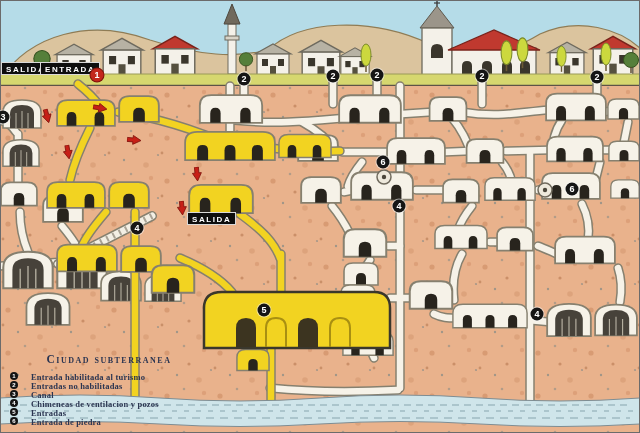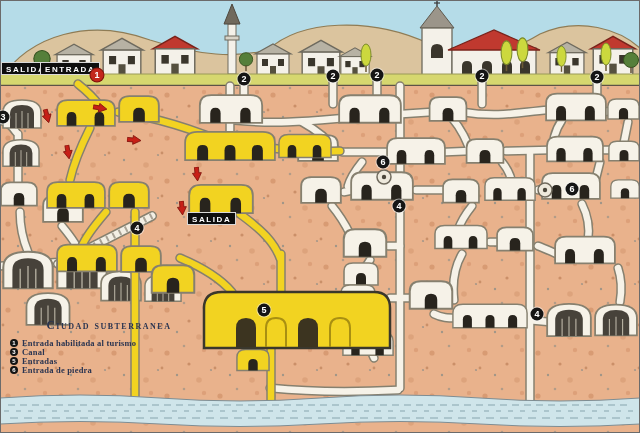--- a/index.html
+++ b/index.html
@@ -14,24 +14,24 @@
 
   .marker{position:absolute;width:13px;height:13px;border-radius:50%;
     color:#fff;font:bold 9px/13px "Liberation Sans",sans-serif;text-align:center;
     transform:translate(-50%,-50%);z-index:7;}
   .marker.black{background:#151515;box-shadow:0 0 0 1px rgba(250,250,250,.55);}
   .marker.red{background:#c3271c;box-shadow:0 0 0 1px #7e140c;}
 
   #legend{position:absolute;left:10px;top:319px;width:228px;z-index:6;
     color:#2b3551;font-family:"Liberation Serif",serif;}
   .lg-title{font-weight:bold;font-size:11.5px;line-height:12px;letter-spacing:1.5px;
-    font-variant:small-caps;text-align:center;width:198px;}
+    font-variant:small-caps;text-align:center;width:198px;margin-top:34px;}
   .lg-title.second{font-size:10.5px;line-height:11px;}
   #legend-items{margin-top:7px;}
-  .lg-row{display:flex;align-items:center;gap:4px;height:9px;margin-bottom:0px;}
+  .lg-row{display:flex;gap:13px;height:9px;margin-bottom:0px;}
   .lg-num{flex:0 0 8px;width:8px;height:8px;border-radius:50%;background:#141414;color:#fff;
     font:bold 6px/8px "Liberation Sans",sans-serif;text-align:center;}
   .lg-text{font-size:8.5px;font-weight:bold;letter-spacing:.2px;white-space:nowrap;}
 </style>
 </head>
 <body>
 
 <div id="stage">
 
 <svg id="scene" width="640" height="433" viewBox="0 0 640 433">
@@ -343,24 +343,32 @@
     </div>
 
 <div id="legend">
   <div class="lg-title">Ciudad subterranea</div>
   <div id="legend-items">
         <div class="lg-row">
           <span class="lg-num">1</span>
           <span class="lg-text">Entrada habilitada al turismo</span>
         </div>
         <div class="lg-row">
+          <span class="lg-num">2</span>
+          <span class="lg-text">Entradas no habilitadas</span>
+        </div>
+        <div class="lg-row">
           <span class="lg-num">3</span>
           <span class="lg-text">Canal</span>
         </div>
         <div class="lg-row">
+          <span class="lg-num">4</span>
+          <span class="lg-text">Chimeneas de ventilacion y pozos</span>
+        </div>
+        <div class="lg-row">
           <span class="lg-num">5</span>
           <span class="lg-text">Entradas</span>
         </div>
         <div class="lg-row">
           <span class="lg-num">6</span>
           <span class="lg-text">Entrada de piedra</span>
         </div>
       </div>
 </div>
 

